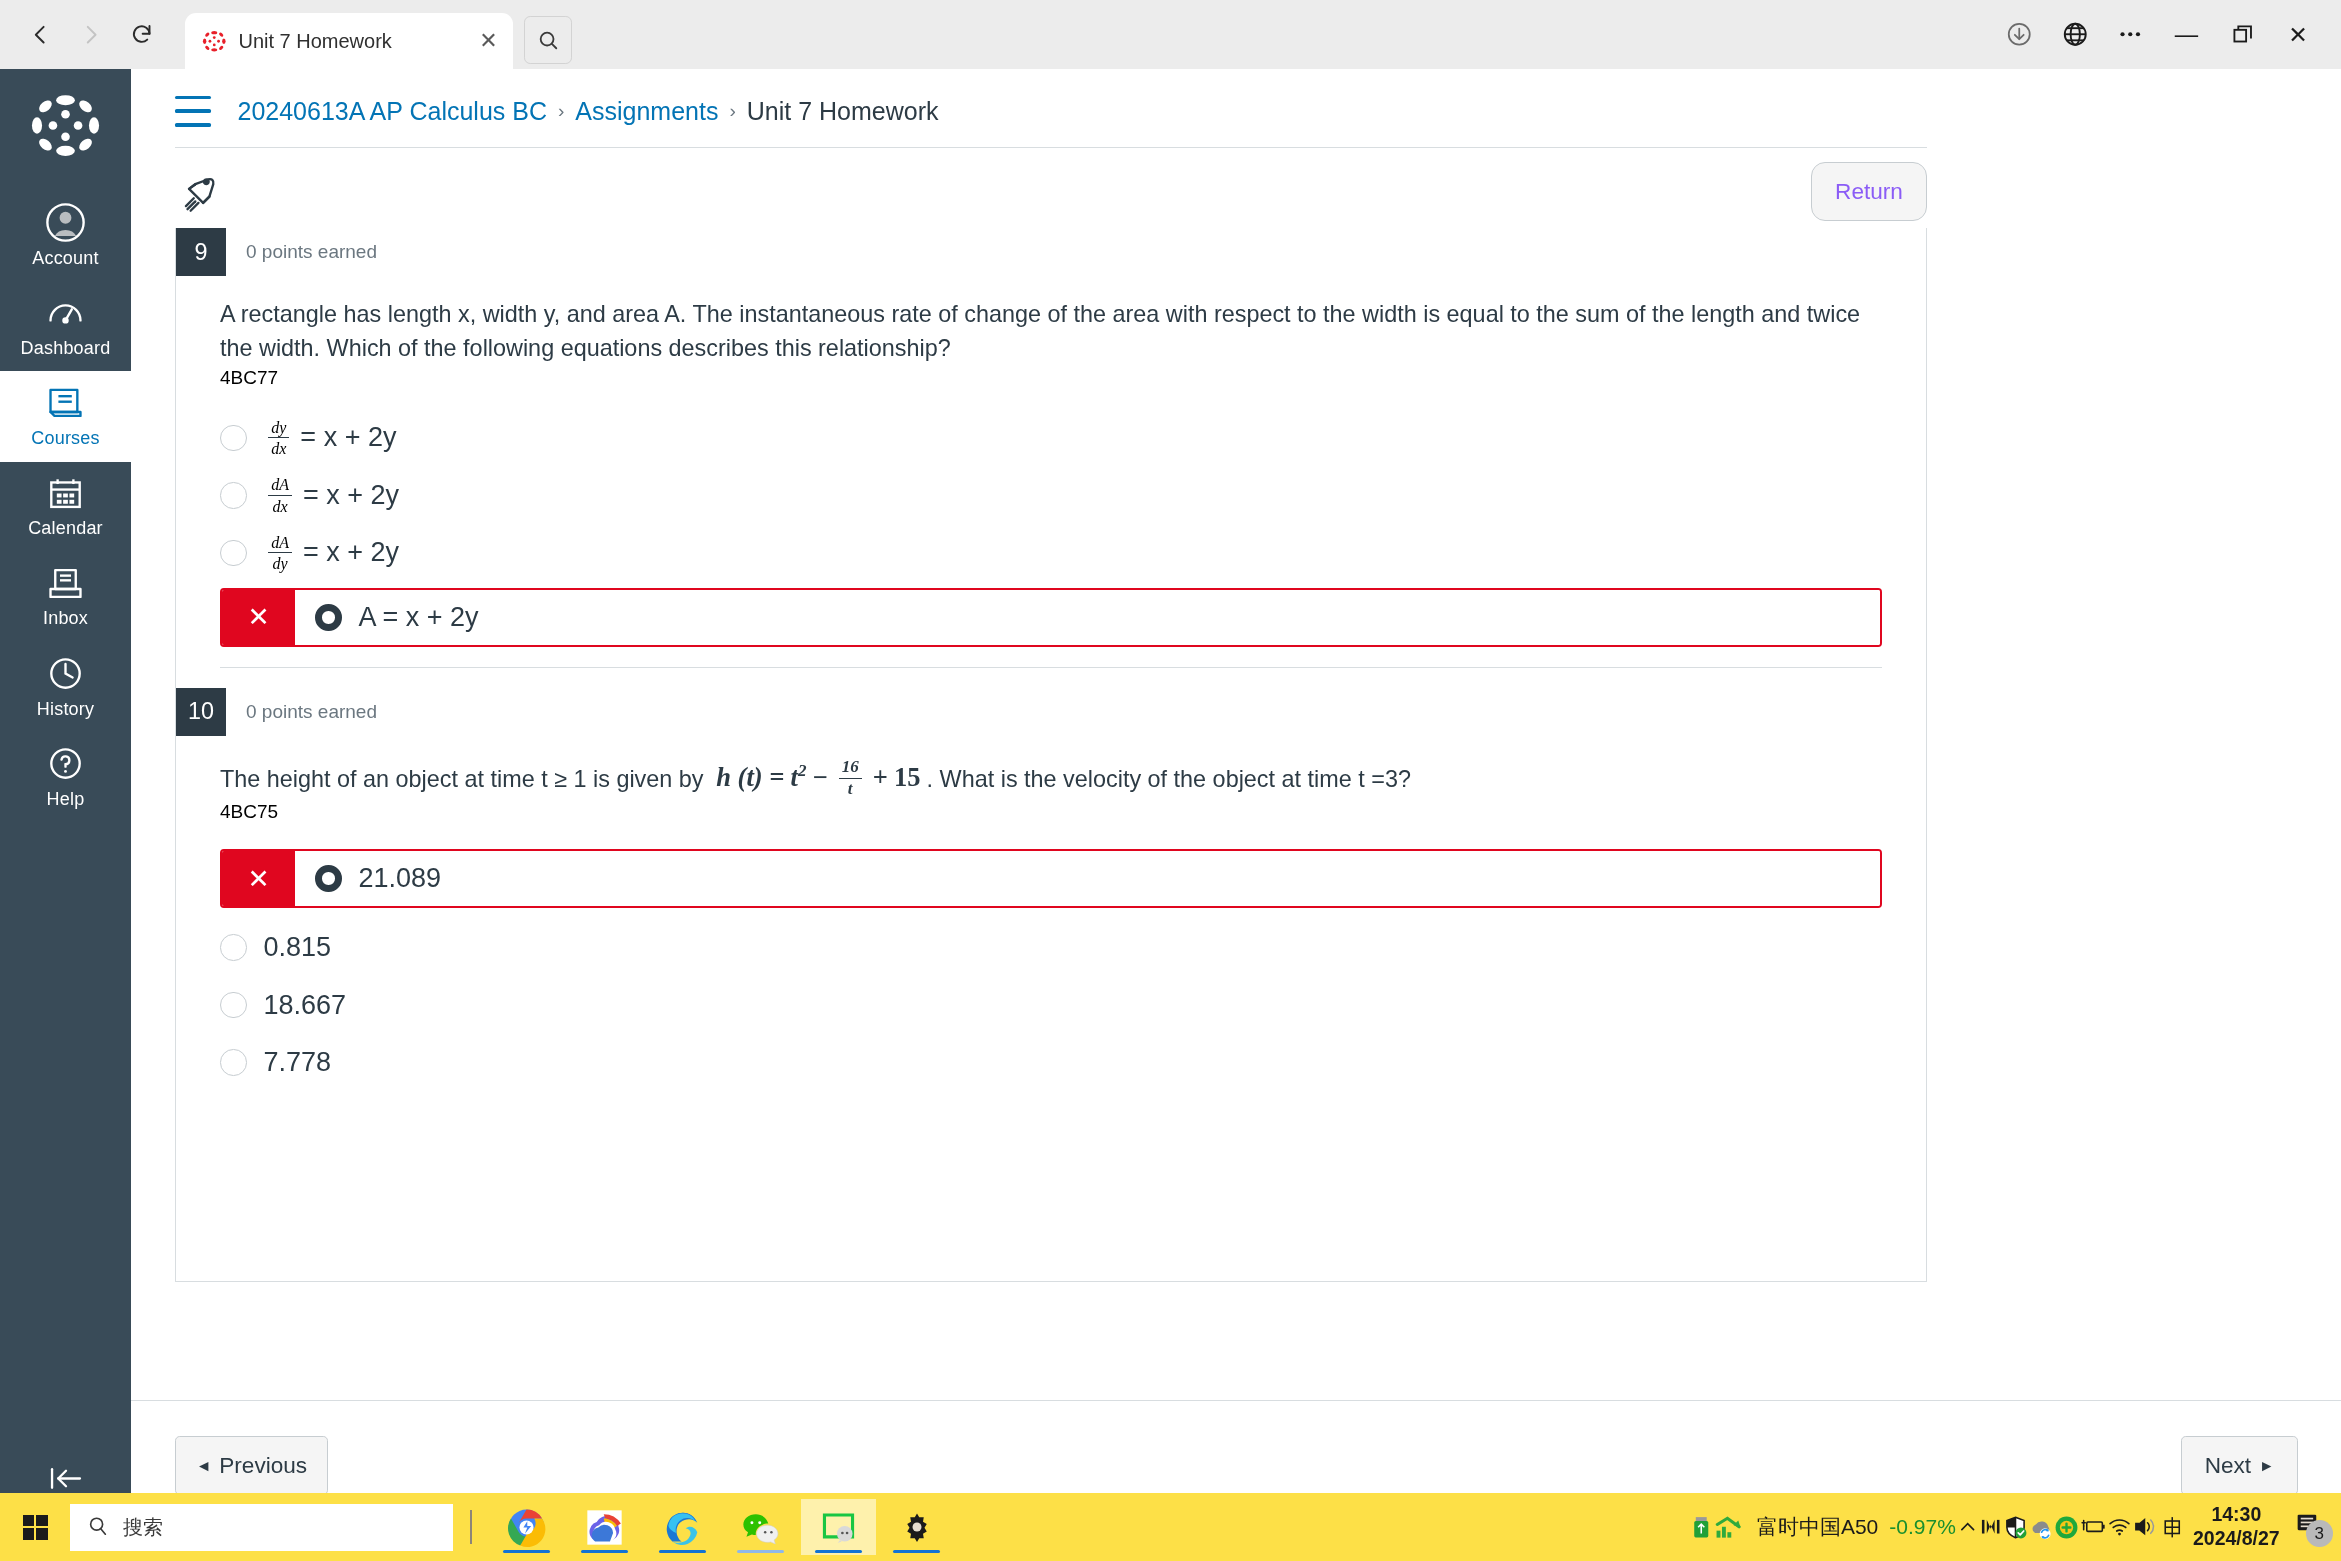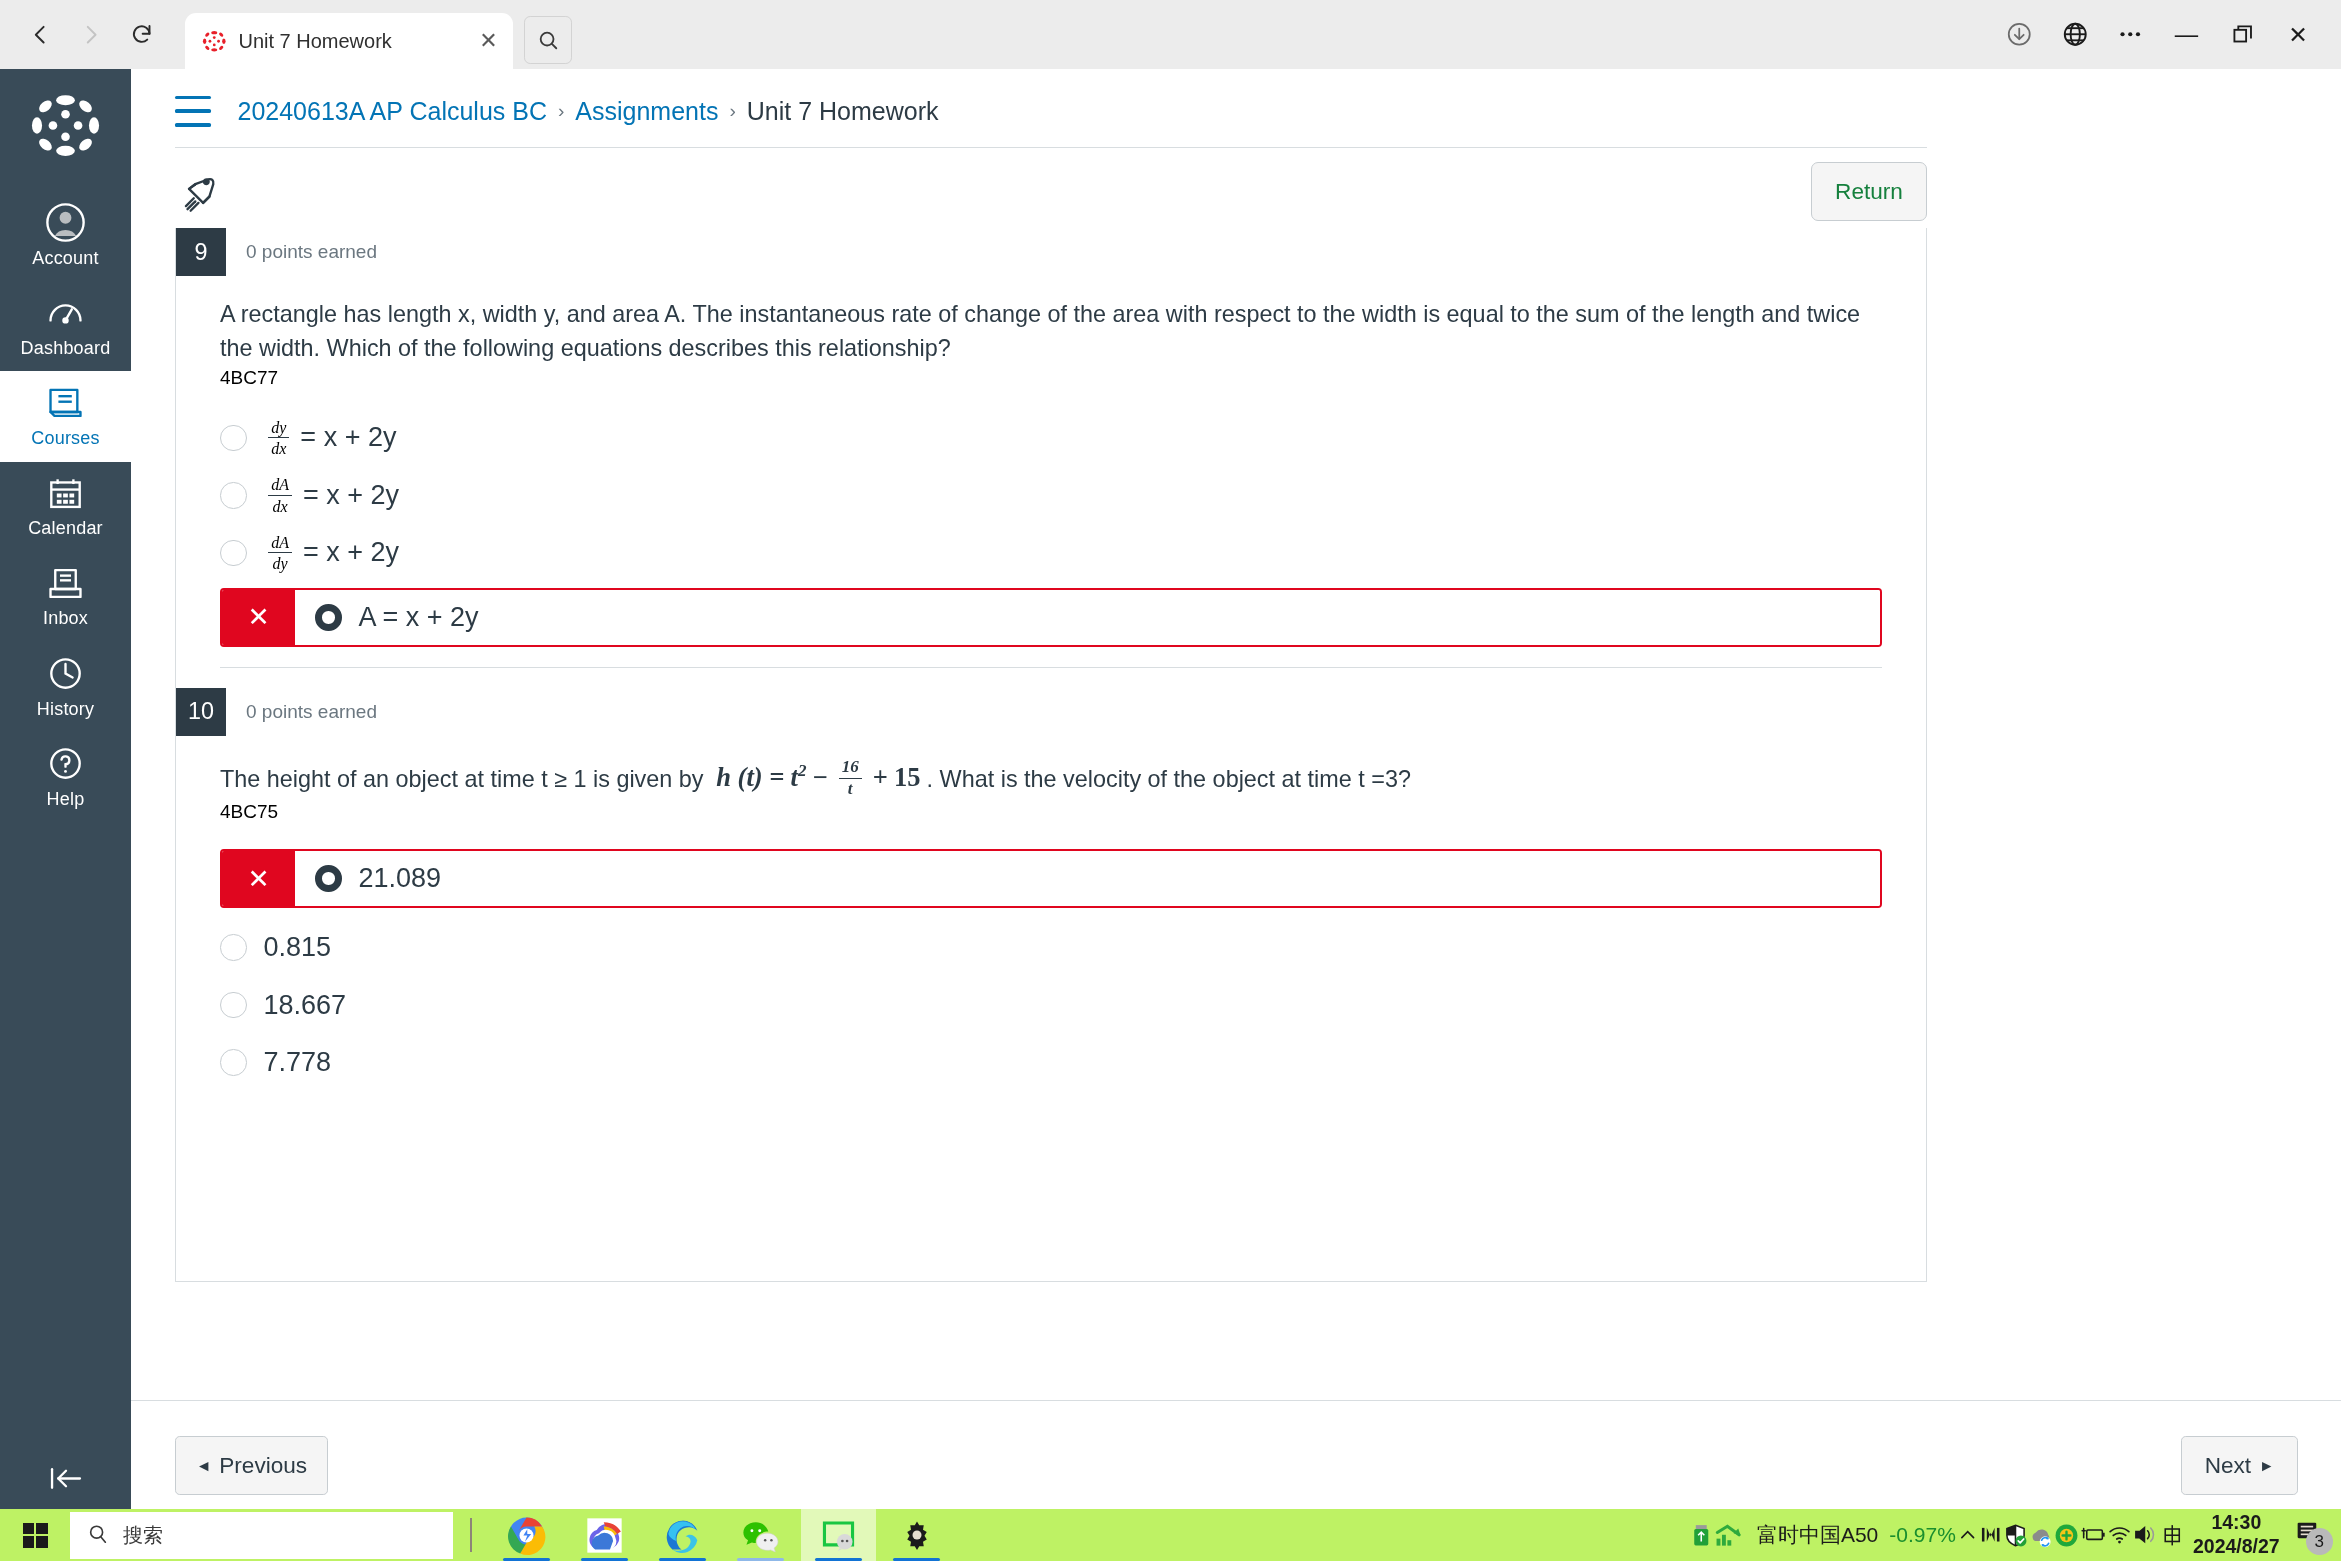--- a/index.html
+++ b/index.html
@@ -115,22 +115,22 @@
   .toolbar-row {
     display: flex; align-items: center;
     padding: 14px 44px 0 44px;
     height: 75px;
   }
   .rocket { width: 50px; height: 50px; color: #2D3B45; }
   .return-btn {
     margin-left: auto;
     min-width: 116px; height: 59px;
     background: #F5F5F5;
-    border: 0.8px solid #C7CDD1; border-radius: 7px;
-    color: #15803d; font-size: 22.6px;
+    border: 0.8px solid #C7CDD1; border-radius: 14px;
+    color: #8b5cf6; font-size: 22.6px;
     font-family: "Liberation Sans", sans-serif;
     display: flex; align-items: center; justify-content: center;
     padding: 0 20px;
     cursor: pointer;
   }
 
   
   .quiz-card {
     margin: 6.2px 44px 0 44px;
     border: 0.8px solid #d8dde0;
@@ -234,22 +234,22 @@
     color: #2D3B45; font-size: 22.6px;
     font-family: "Liberation Sans", sans-serif;
     display: flex; align-items: center; justify-content: center; gap: 7.8px;
     padding: 0 20px; cursor: pointer;
   }
   .pg-btn.next { margin-left: auto; }
 
   
   .taskbar {
     position: absolute; left: 0; bottom: 0;
-    width: 2342px; height: 52px;
-    background: #bef264;
+    width: 2342px; height: 68px;
+    background: #fde047;
     display: flex; align-items: center;
   }
   .start {
     width: 70px; height: 56px;
     display: flex; align-items: center; justify-content: center;
   }
   .win-logo { width: 25px; height: 25px; display: grid; grid-template-columns: 1fr 1fr; grid-template-rows: 1fr 1fr; gap: 2.3px; }
   .win-logo i { background: #1b1b1b; display: block; }
   .search-box {
     width: 383px; height: 47px;

